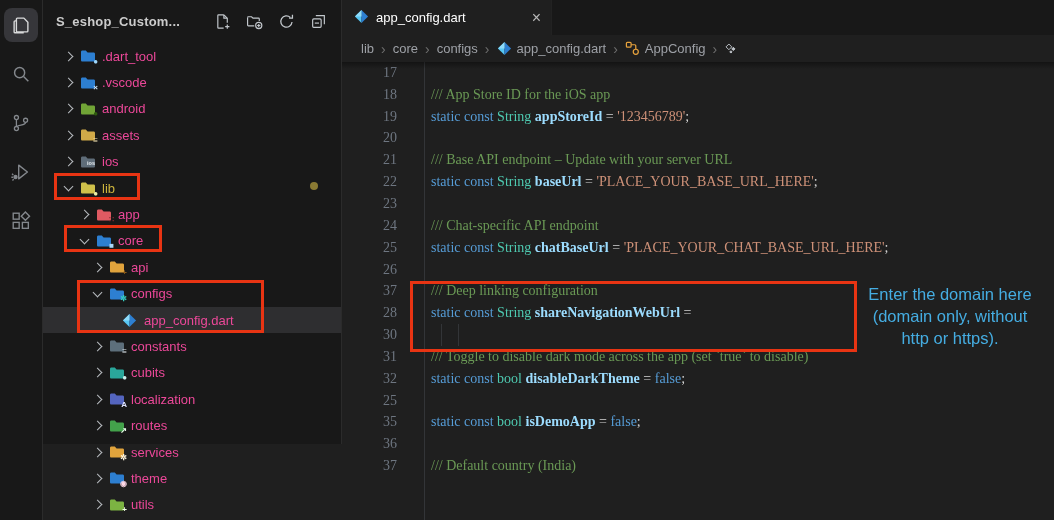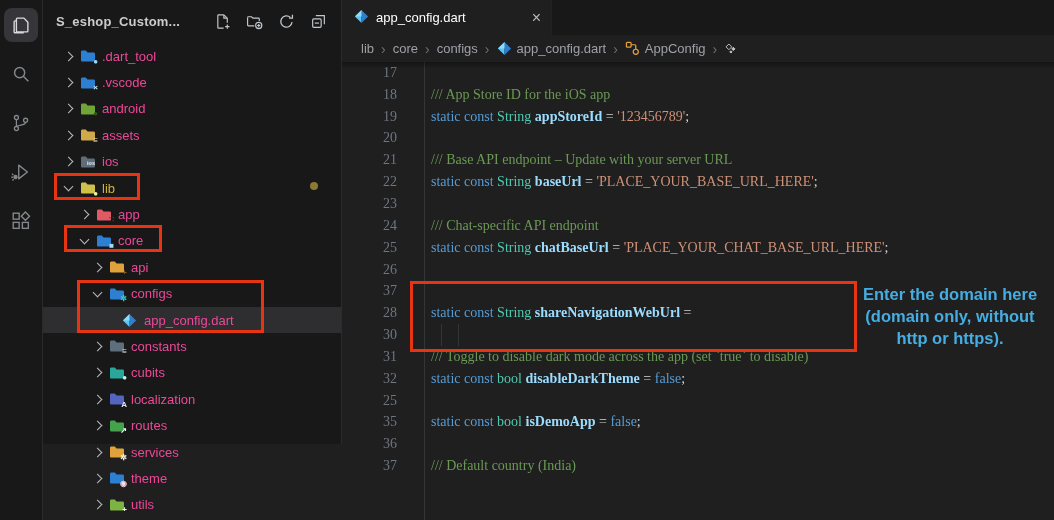--- a/index.html
+++ b/index.html
@@ -50,21 +50,21 @@
   .ln{width:69px;flex:none;text-align:right;padding-right:14px;box-sizing:border-box;color:#6e7681;}
   .ct{margin-left:13px;white-space:pre;}
   .tok-c{color:var(--tok-comment);}
   .tok-k{color:var(--tok-keyword);}
   .tok-t{color:var(--tok-type);}
   .tok-v{color:var(--tok-variable);font-weight:bold;}
   .tok-s{color:var(--tok-string);}
   .tok-p{color:var(--tok-plain);}
   .iguide{position:absolute;width:1px;background:#333538;z-index:1;}
   
-  .overlay{position:absolute;inset:0;pointer-events:none;z-index:9;font-weight:bold;}
+  .overlay{position:absolute;inset:0;pointer-events:none;z-index:9;}
   .redbox{position:absolute;border:3px solid var(--annotation-red);box-sizing:border-box;}
   .note{position:absolute;left:843px;top:283px;width:214px;text-align:center;color:var(--note-blue);
         font-size:16.5px;line-height:22px;font-family:"Liberation Sans",sans-serif;}
   .moddot{position:absolute;left:310px;top:182px;width:8px;height:8px;border-radius:50%;background:var(--modified-dot);}
 </style>
 </head>
 <body>
 
 <div class="app">
 
@@ -482,20 +482,21 @@
           <div class="cl">
             <span class="ln">25</span>
             <span class="ct"><span class="tok-p">  </span><span class="tok-k">static</span><span class="tok-p"> </span><span class="tok-k">const</span><span class="tok-p"> </span><span class="tok-t">String</span><span class="tok-p"> </span><span class="tok-v">chatBaseUrl</span><span class="tok-p"> = </span><span class="tok-s">'PLACE_YOUR_CHAT_BASE_URL_HERE'</span><span class="tok-p">;</span></span>
           </div>
           <div class="cl">
             <span class="ln">26</span>
             <span class="ct"></span>
           </div>
           <div class="cl">
             <span class="ln">37</span>
+            <span class="ct"><span class="tok-p">  </span><span class="tok-c">/// Deep linking configuration</span></span>
           </div>
           <div class="cl">
             <span class="ln">28</span>
             <span class="ct"><span class="tok-p">  </span><span class="tok-k">static</span><span class="tok-p"> </span><span class="tok-k">const</span><span class="tok-p"> </span><span class="tok-t">String</span><span class="tok-p"> </span><span class="tok-v">shareNavigationWebUrl</span><span class="tok-p"> =</span></span>
           </div>
           <div class="cl">
             <span class="ln">30</span>
             <span class="ct"></span>
           </div>
           <div class="cl">

